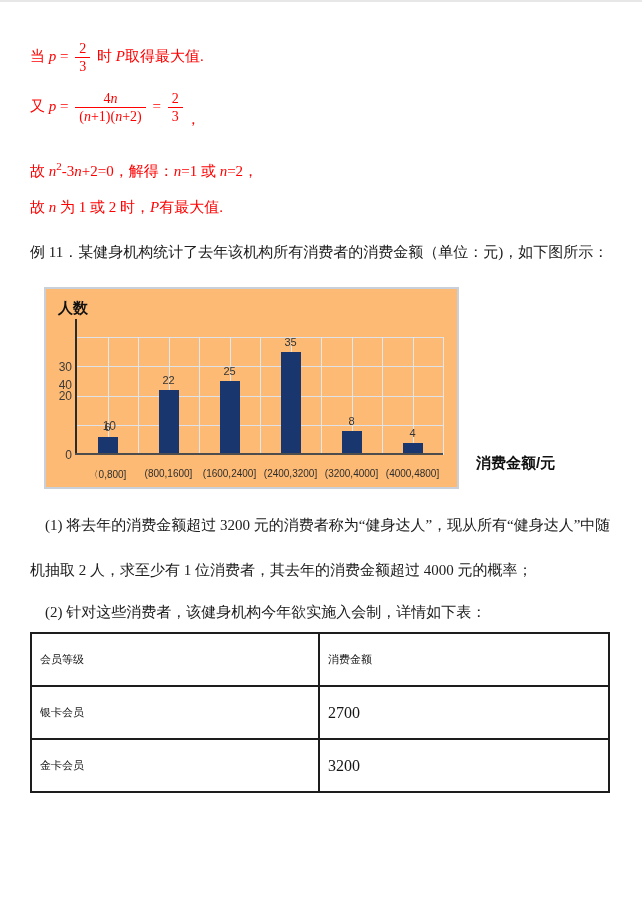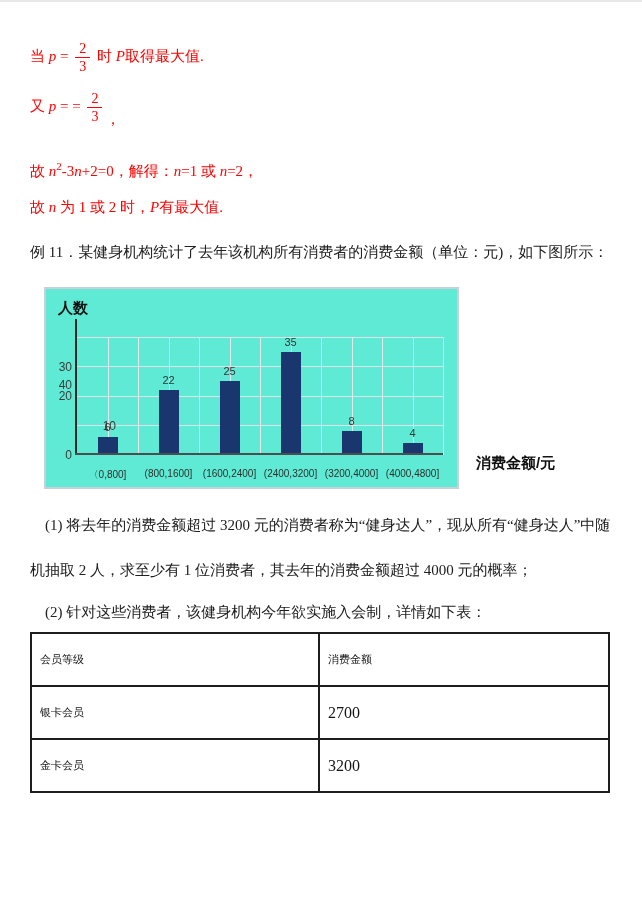--- a/index.html
+++ b/index.html
@@ -28,21 +28,21 @@
   .frac .den { border-top:1.5px solid currentColor; }
   .frac .num, .frac .den { padding:0 4px; }
   .low { vertical-align:-13px; }
 
   
   .para { position:absolute; white-space:nowrap; font-size:15px; color:#202020; }
 
   
   .chart-box {
     position:absolute; left:44px; top:287px; width:415px; height:202px;
-    border:2px solid #c9d0da; background:#5eead4;
+    border:2px solid #c9d0da; background:#fdba74;
   }
   .chart-ylab {
     position:absolute; left:12px; top:10px; font-size:15px; font-weight:bold;
     color:#111; font-family:"Liberation Sans","DejaVu Sans",sans-serif;
   }
   .y-axis { position:absolute; left:29px; top:30px; width:2px; height:136px; background:#2b2b2b; }
   .x-base { position:absolute; left:29px; top:164px; width:368px; height:2px; background:#4d4d4d; }
   .hgrid { position:absolute; left:31px; width:366px; height:1px; background:#dfe2e7; }
   .vgrid { position:absolute; top:48px; width:1px; height:118px; background:#e4e7eb; }
   .ytick {
@@ -80,21 +80,24 @@
 <div class="abs top-edge"></div>
 
 <div class="math-line red" style="left:30px; top:40px;">
   <span><span>当 </span><span class="mvar">p</span><span> = </span></span><span class="frac">
       <span class="num">2</span>
       <span class="den">3</span>
     </span><span><span> 时 </span><span class="mvar">P</span><span>取得最大值.</span></span>
 </div>
 
 <div class="math-line red" style="left:30px; top:90px;">
-  <span><span>又 </span><span class="mvar">p</span><span> = </span></span><span><span> = </span></span><span class="frac">
+  <span><span>又 </span><span class="mvar">p</span><span> = </span></span><span class="frac">
+      <span class="num"><span>4</span><span class="mvar">n</span></span>
+      <span class="den"><span>(</span><span class="mvar">n</span><span>+1</span><span>)(</span><span class="mvar">n</span><span>+2</span><span>)</span></span>
+    </span><span><span> = </span></span><span class="frac">
       <span class="num">2</span>
       <span class="den">3</span>
     </span><span class="low">，</span>
 </div>
 
 <div class="math-line red" style="left:30px; top:160px;"><span>故 </span><span class="mvar">n</span><sup>2</sup><span>-3</span><span class="mvar">n</span><span>+2=0，解得：</span><span class="mvar">n</span><span>=1 或 </span><span class="mvar">n</span><span>=2，</span></div>
 <div class="math-line red" style="left:30px; top:198px;"><span>故 </span><span class="mvar">n</span><span> 为 1 或 2 时，</span><span class="mvar">P</span><span>有最大值.</span></div>
 
 <div class="para" style="left:30px; top:243px;">例 11．某健身机构统计了去年该机构所有消费者的消费金额（单位：元)，如下图所示：</div>
 

